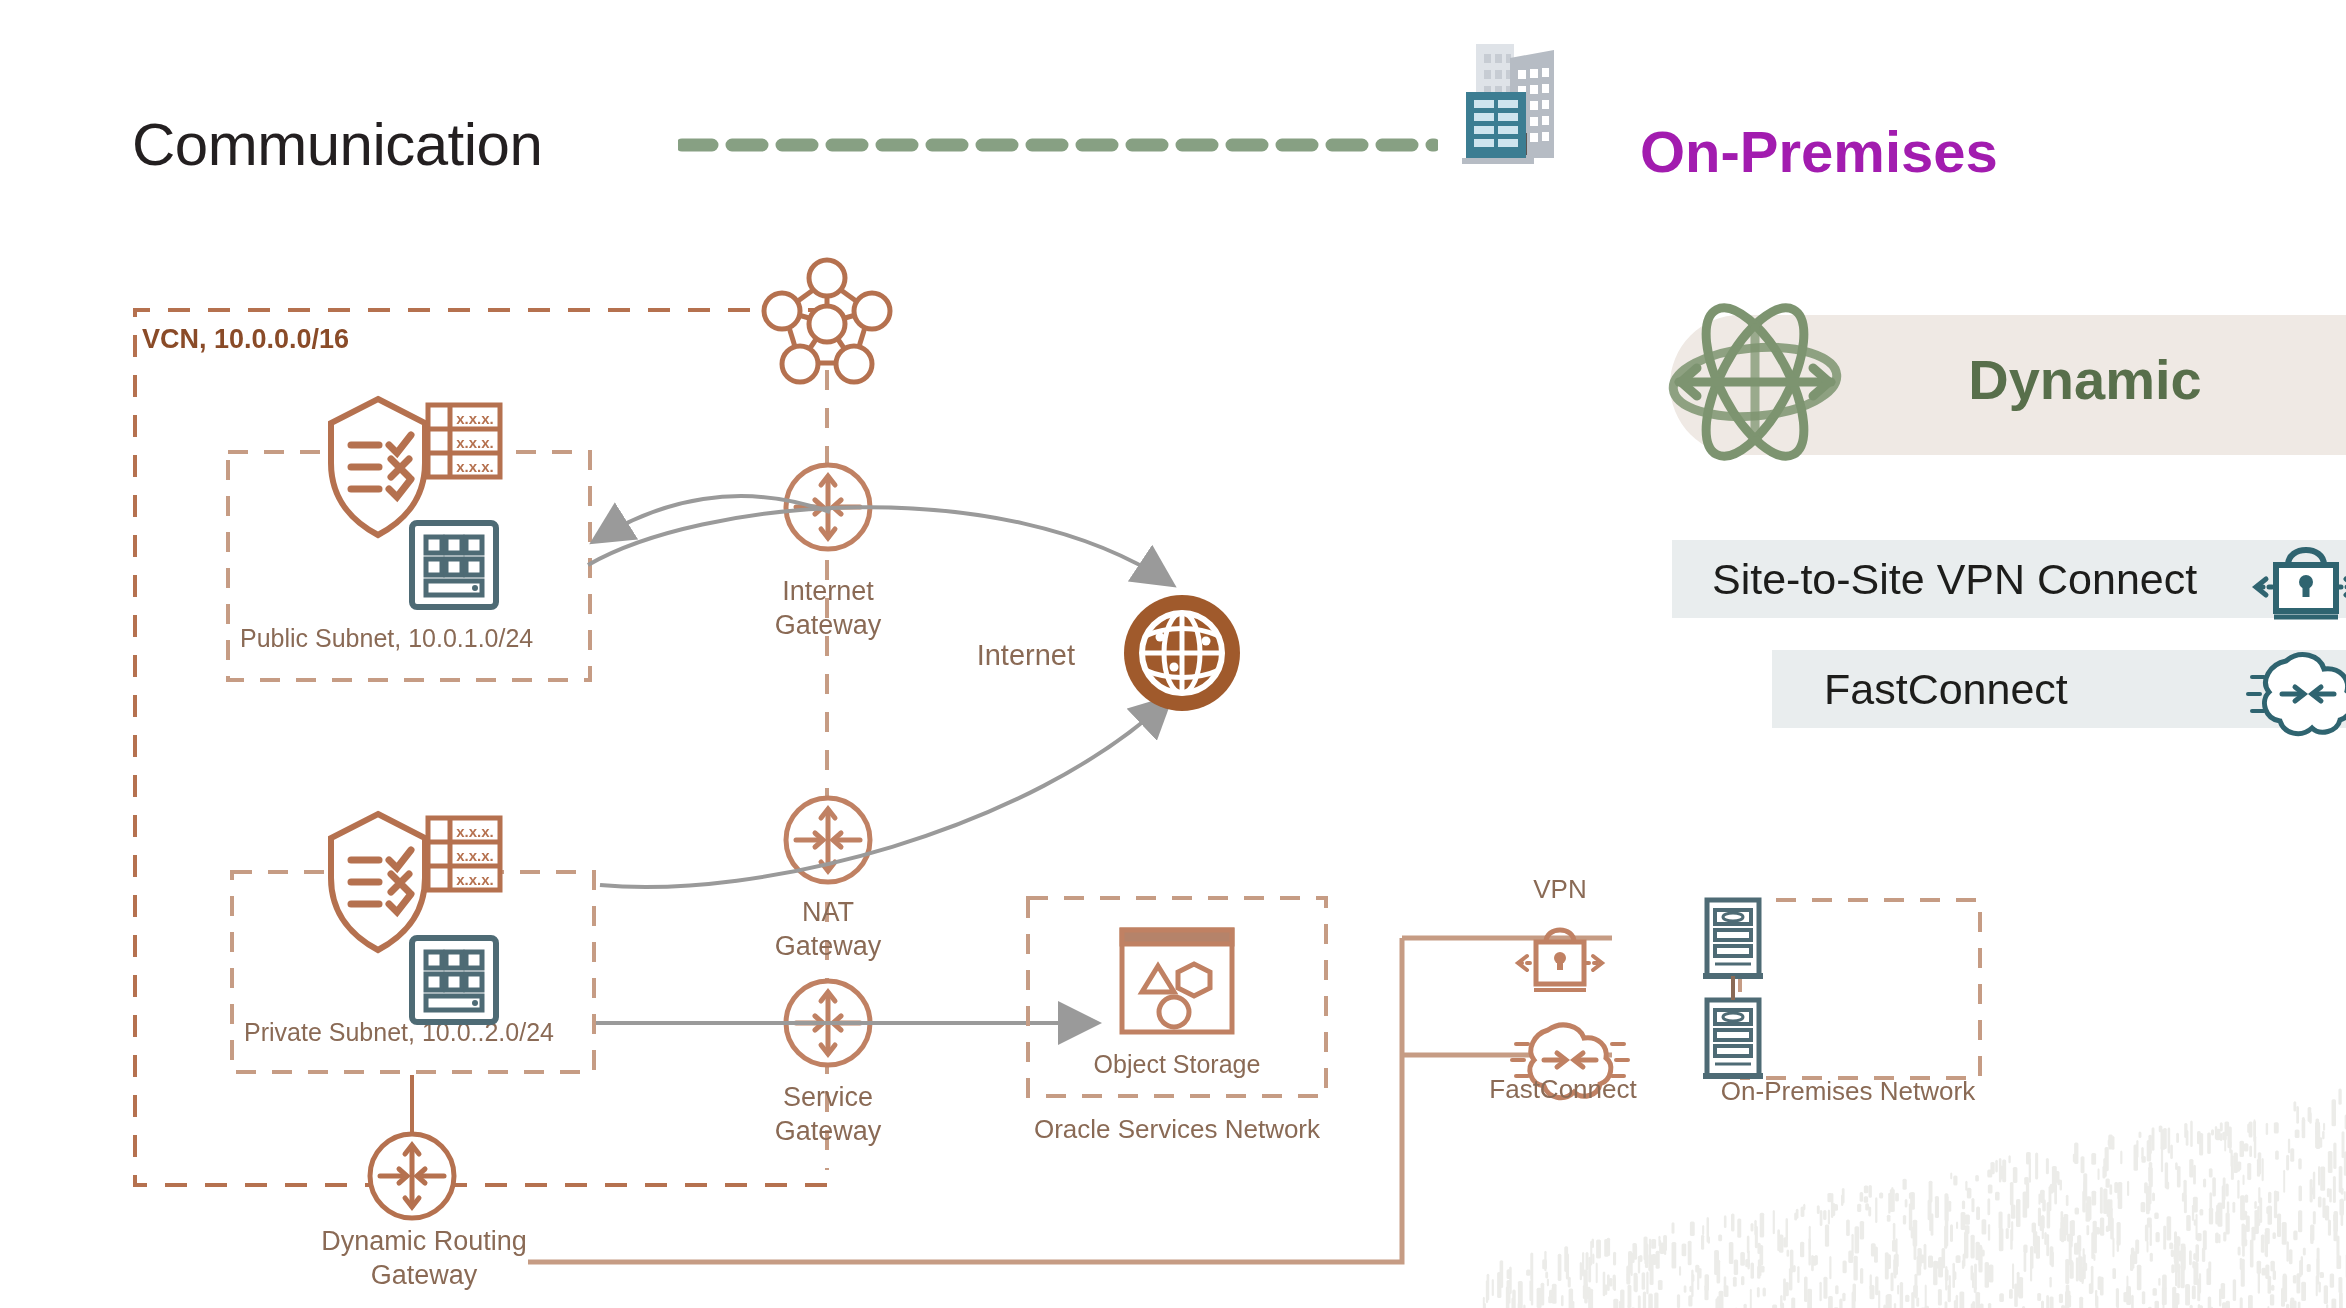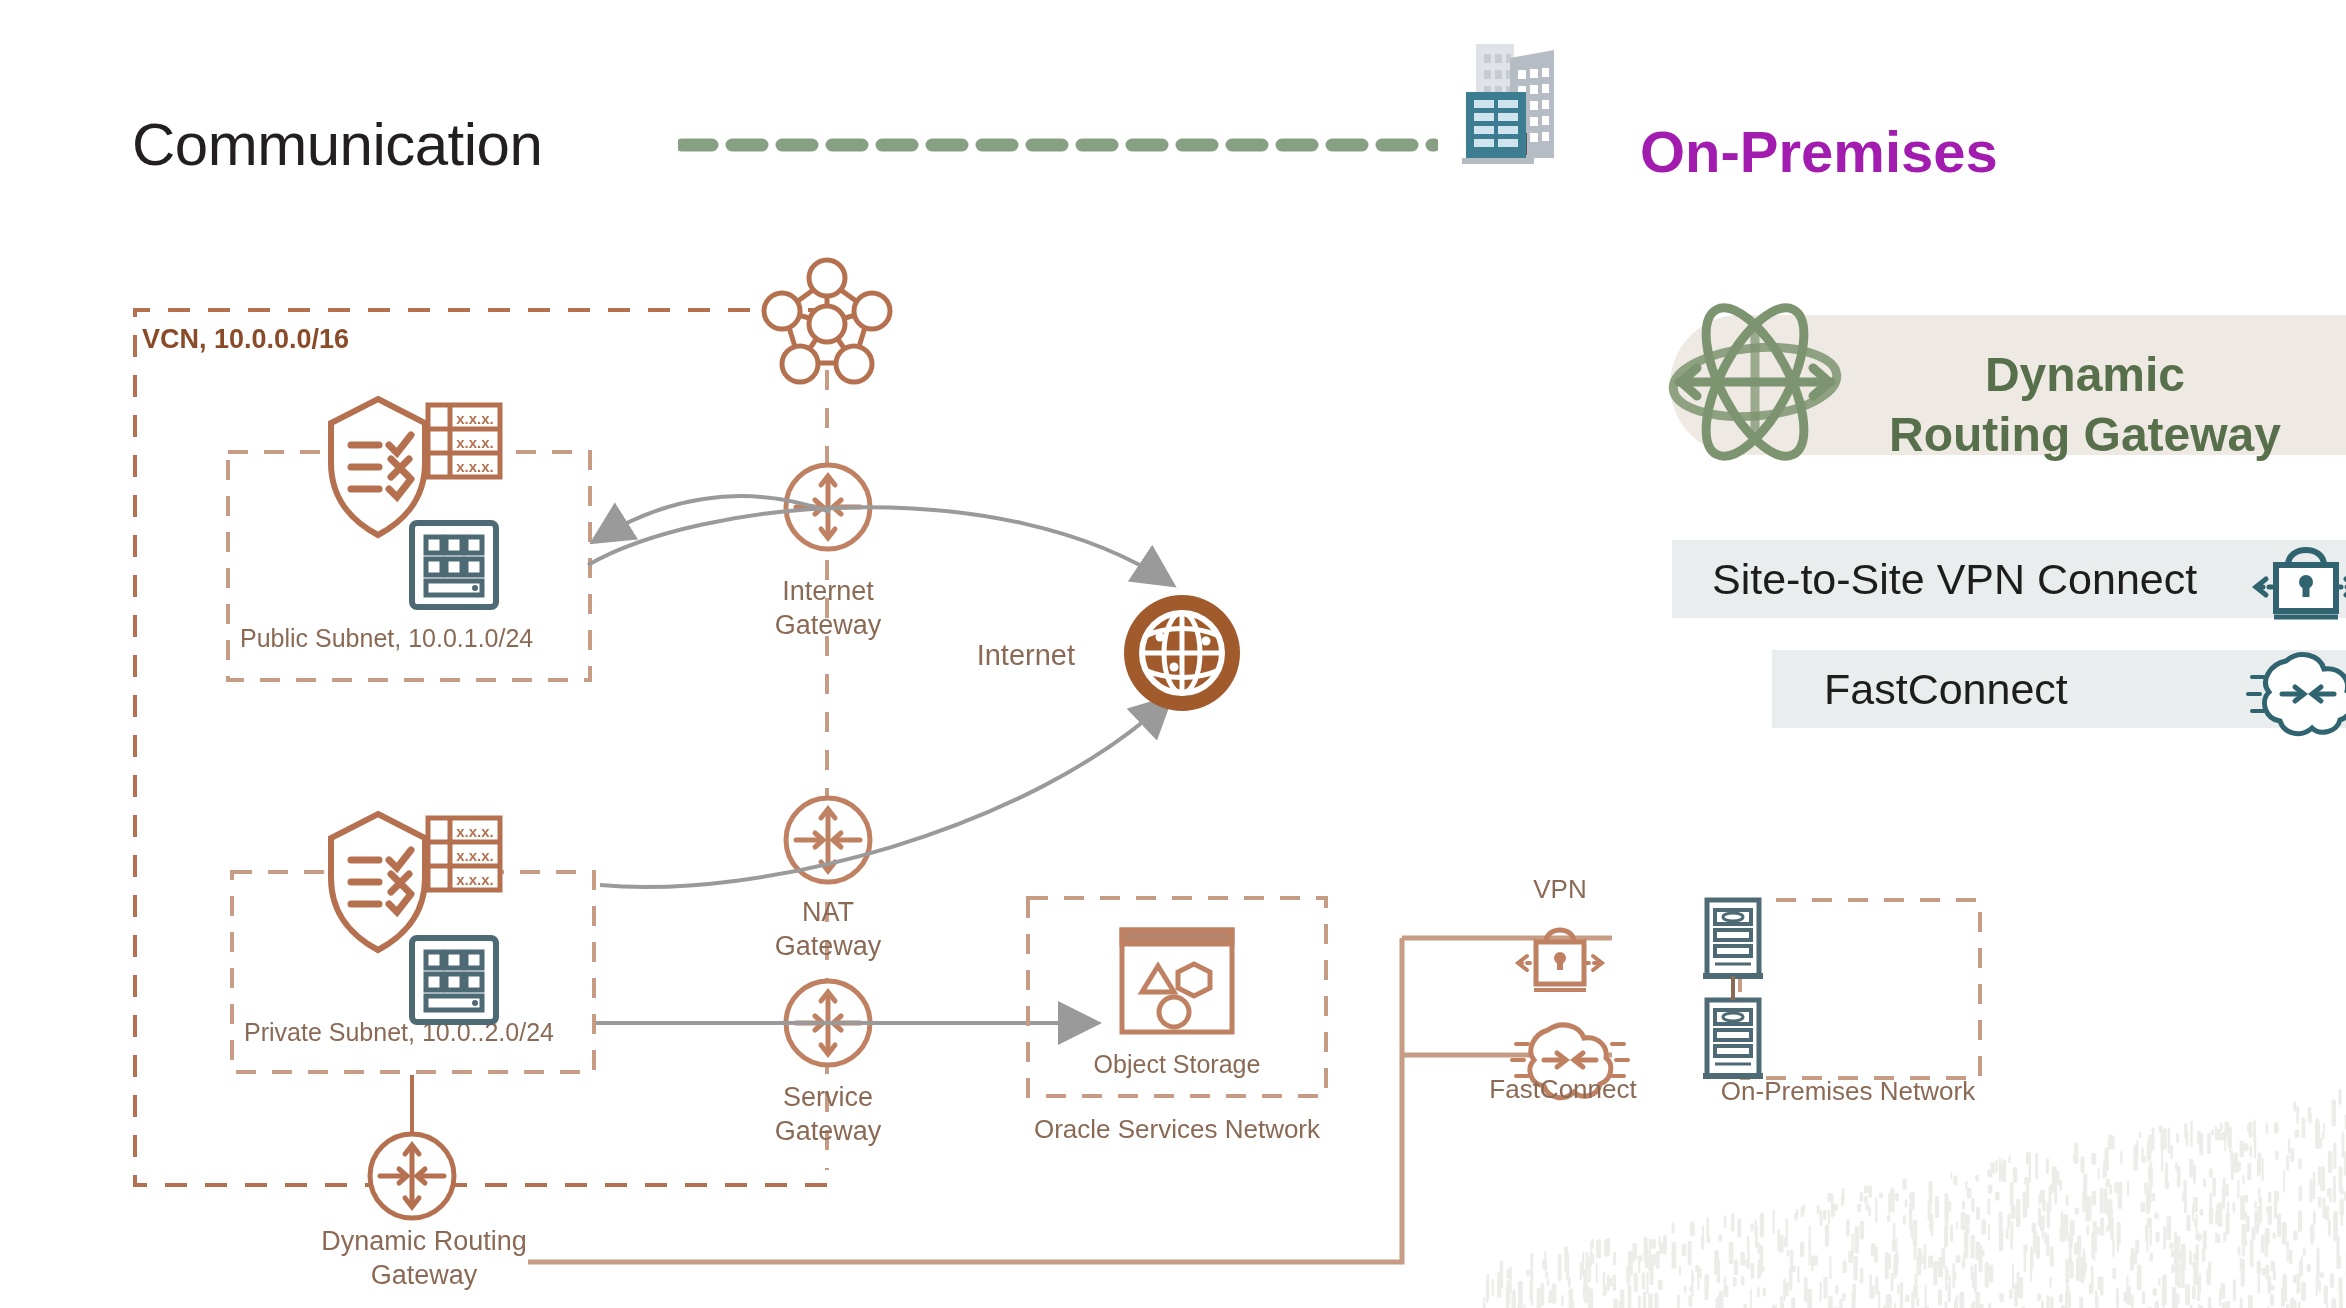--- a/index.html
+++ b/index.html
@@ -14,21 +14,21 @@
   #onprem-building{left:1462px;top:30px;width:110px;height:140px;}
   #onprem-title{left:1640px;top:118px;font-size:58px;font-weight:bold;color:#a21caf;}
 
   
   #diagram{left:0;top:0;width:2346px;height:1308px;}
 
   
   #drg-panel{left:1670px;top:315px;width:740px;height:140px;background:#efe9e4;
              border-radius:70px 0 0 70px;}
   #drg-icon{left:1655px;top:282px;width:200px;height:200px;}
-  #drg-label{left:1845px;top:345px;width:480px;text-align:center;font-size:48px;
+  #drg-label{left:1845px;top:345px;width:480px;text-align:center;font-size:56px;
              font-weight:bold;line-height:1.25;color:#586f4b;}
 
   .conn-row{position:absolute;height:78px;background:#e9edee;display:flex;
             align-items:center;}
   #vpn-row{left:1672px;top:540px;width:700px;}
   #fc-row{left:1772px;top:650px;width:600px;}
   .conn-label{flex:1;font-size:43px;color:#1d1d1b;padding-left:30px;}
   #vpn-row .conn-label{padding-left:40px;}
   #fc-row .conn-label{padding-left:52px;}
   .conn-icon{width:120px;height:100px;margin-right:6px;position:relative;}
@@ -377,21 +377,20 @@
     <ellipse cx="100" cy="100" rx="34" ry="82" transform="rotate(85 100 100)" opacity="0.85"></ellipse>
     <line x1="24" y1="100" x2="176" y2="100"></line>
     <path d="M42 86 L26 100 L42 114"></path>
     <path d="M158 86 L174 100 L158 114"></path>
     <line x1="100" y1="46" x2="100" y2="150" opacity="0.75"></line>
   </g>
 </svg>
 
 <div class="abs nosel" id="drg-label">
   <div>Dynamic</div>
-  <div>Routing Gateway</div>
 </div>
 
 <div class="conn-row" id="vpn-row">
   <div class="conn-label nosel">Site-to-Site VPN Connect</div>
   <svg class="conn-icon" viewBox="0 0 120 100">
     <path d="M42 36 C42 16 78 16 78 36" fill="none" stroke="#2f6470" stroke-width="6"></path>
     <rect x="30" y="36" width="60" height="46" fill="#fff" stroke="#2f6470" stroke-width="6"></rect>
     <circle cx="60" cy="53" r="7" fill="#2f6470"></circle>
     <rect x="56.5" y="53" width="7" height="15" fill="#2f6470"></rect>
     <g stroke="#2f6470" stroke-width="5" stroke-linecap="round" fill="none">

